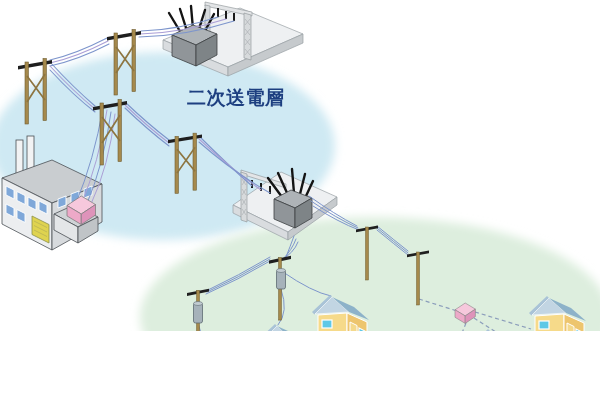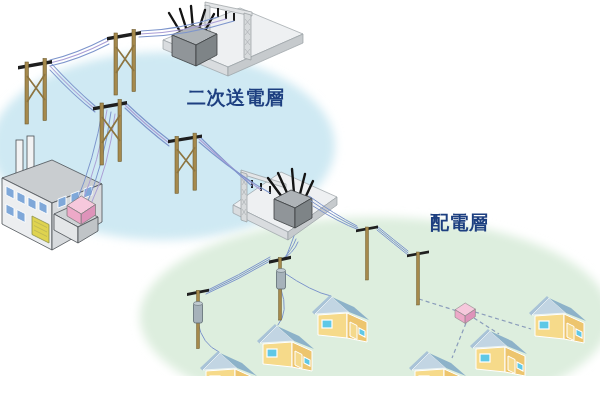--- a/index.html
+++ b/index.html
@@ -1,17 +1,17 @@
 <!DOCTYPE html>
 <html><head>
 <meta charset="utf-8">
 <style>
   html,body{margin:0;padding:0;background:#fff;}
   #stage{
-    position:relative;width:600px;height:376px;background:#ffffff;overflow:hidden;
+    position:relative;width:600px;height:331px;background:#ffffff;overflow:hidden;
     font-family:"Liberation Sans","DejaVu Sans",sans-serif;
   }
   #stage svg{position:absolute;left:0;top:0;}
   .zone-label{
     position:absolute;font-size:19px;font-weight:bold;color:#1d3f80;
     letter-spacing:0.5px;white-space:nowrap;line-height:1;
   }
   #label-secondary{left:187px;top:88px;}
   #label-distribution{left:430px;top:213px;}
 </style>
@@ -204,14 +204,13 @@
   <use href="#house" transform="translate(199,347)"></use>
   <use href="#house" transform="translate(256,320)"></use>
   <use href="#house" transform="translate(311,291)"></use>
   <use href="#house" transform="translate(408,347)"></use>
   <use href="#house" transform="translate(469,325)"></use>
   <use href="#house" transform="translate(528,292)"></use>
 </svg>
 
   <div class="zone-label" id="label-secondary">二次送電層</div>
 
-  <div class="zone-label" id="label-distribution">配電層</div>
 </div>
 
 </body></html>

